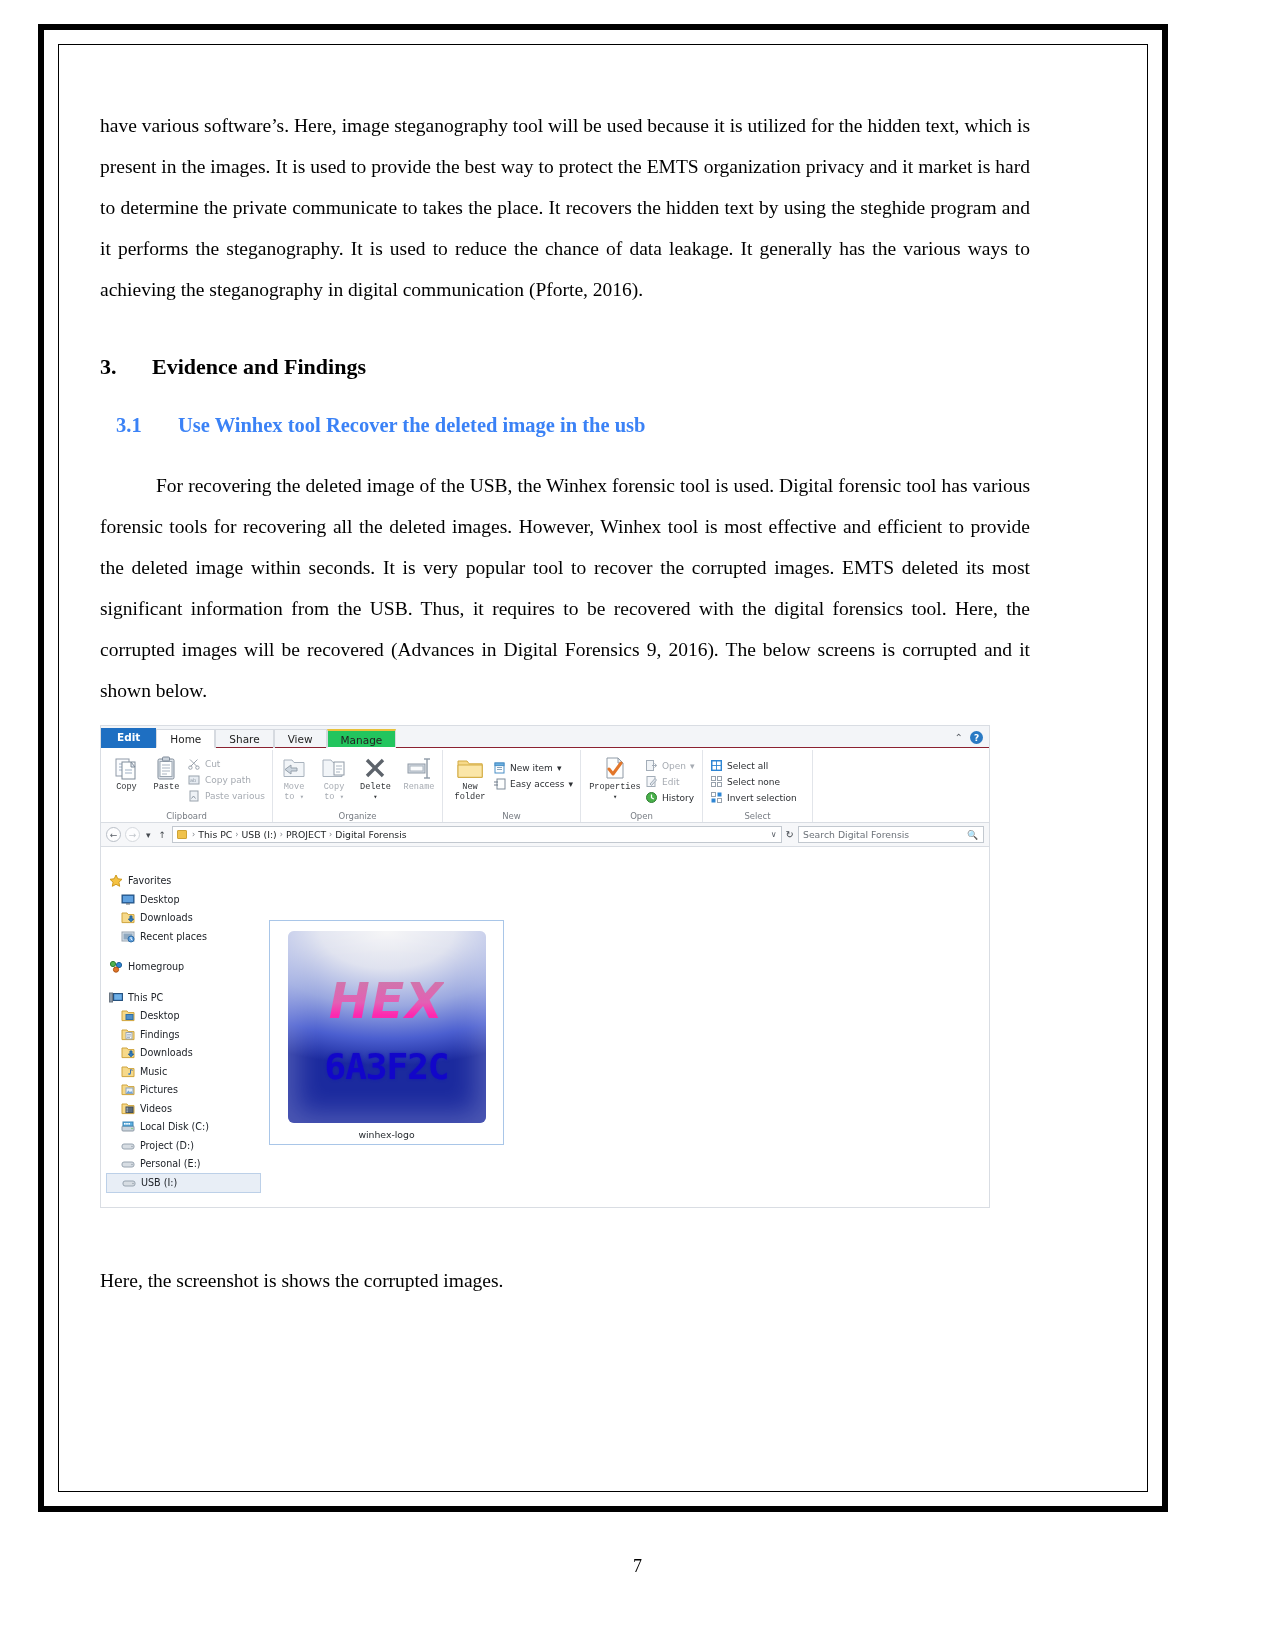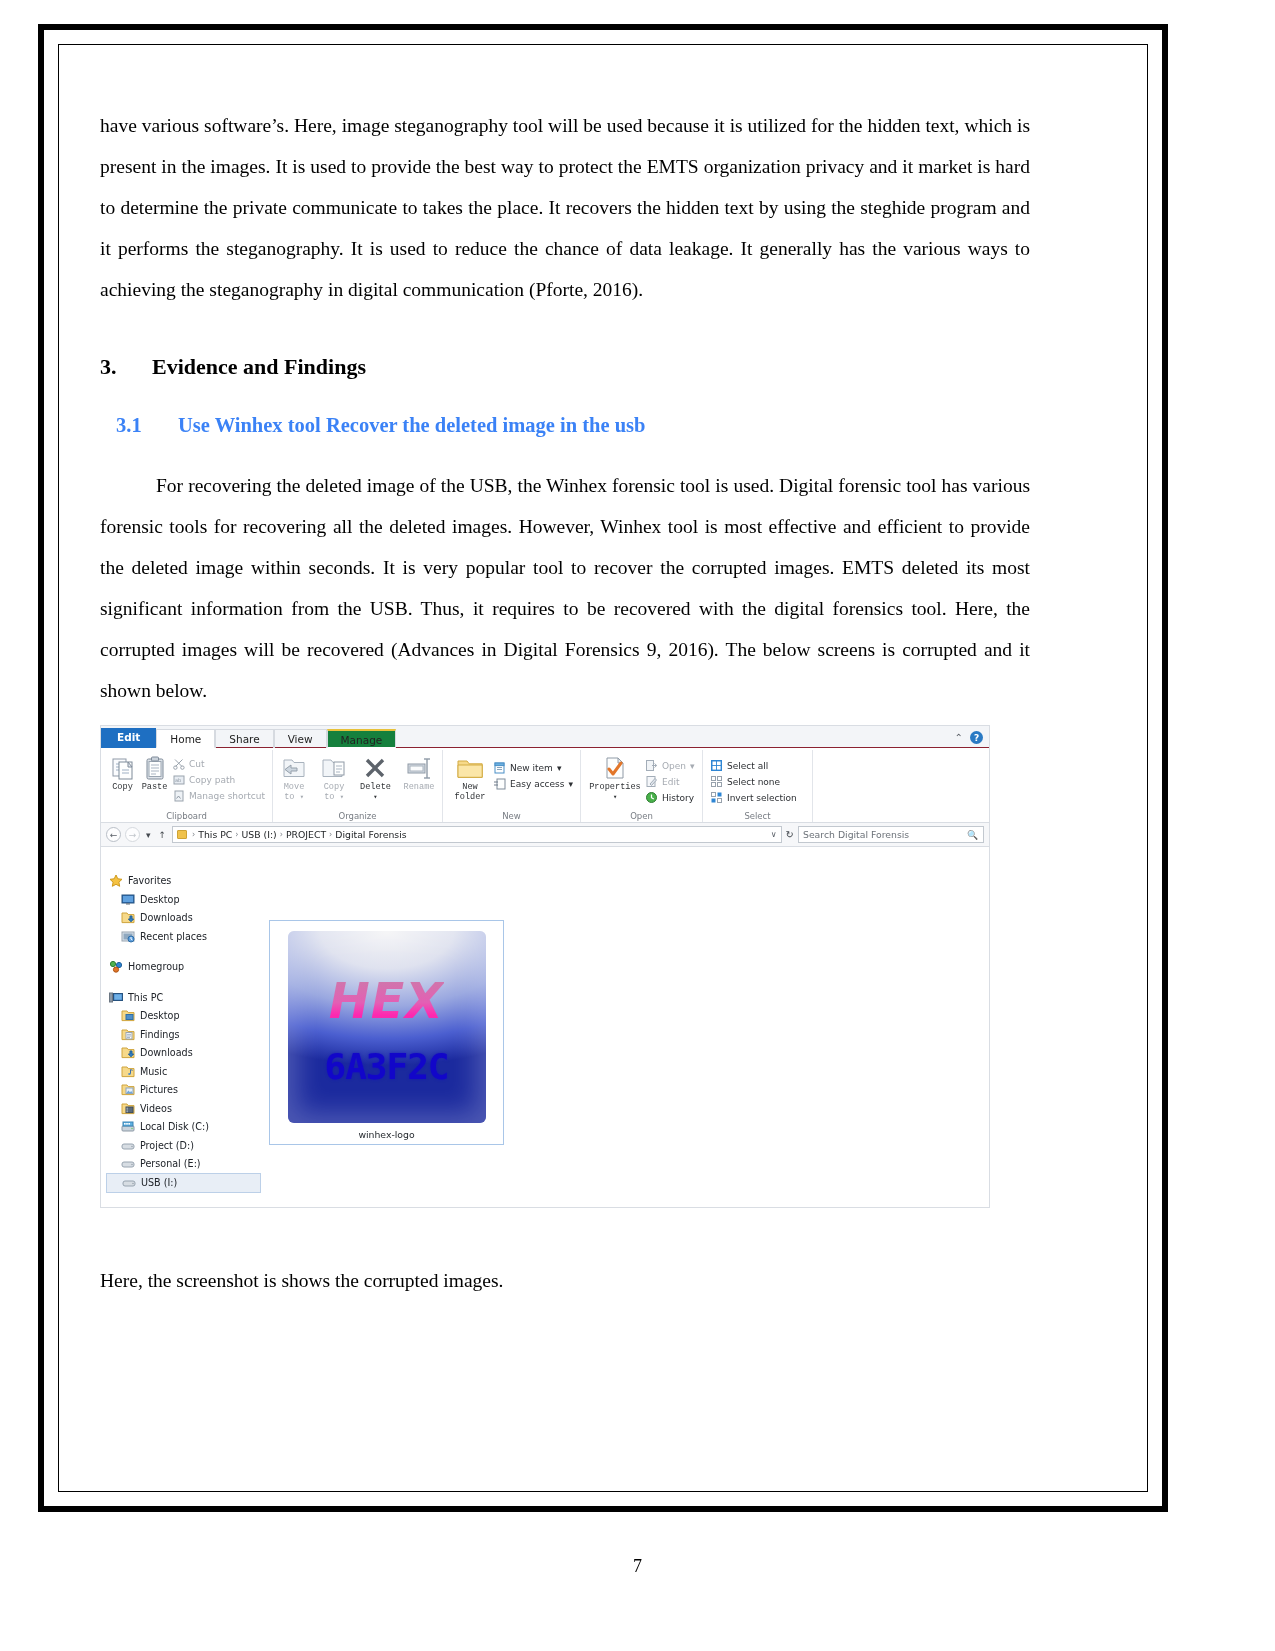--- a/index.html
+++ b/index.html
@@ -103,21 +103,21 @@
     font-weight:600;
     border:none;
     padding:3px 16px;
     height:20px;
   }
   .tab.active {
     background:#ffffff;
     border-bottom:1px solid #ffffff;
   }
   .tab.manage {
-    background:#15803d;
+    background:#22c55e;
     border-top:2px solid #e8c23a;
     border-bottom:1px solid #ffffff;
   }
   .tabfill {
     flex:1;
     border-bottom:1px solid #8b2231;
     height:19px;
     margin-bottom:-1px;
   }
   .tab-right {
@@ -411,21 +411,21 @@
               </span>
               <span>Copy path</span>
             </div>
             <div class="smallbtn dim">
               <span class="sico">
                 <svg width="12" height="12" viewBox="0 0 12 12">
                   <rect x="2" y="1" width="8" height="10" fill="#eef2f6" stroke="#9aa3ad"></rect>
                   <path d="M3.5 8.5 L5.5 6 L7.5 8.5" fill="none" stroke="#8f99a4"></path>
                 </svg>
               </span>
-              <span>Manage shortcut</span>
+              <span>Paste various</span>
             </div>
           </div>
         </div>
         <div class="rgroup-label">Clipboard</div>
       </div>
 
       <div class="rgroup" style="width:170px">
         <div class="rgroup-body" style="gap:12px">
           <div class="bigbtn dim">
             <span class="ico">

